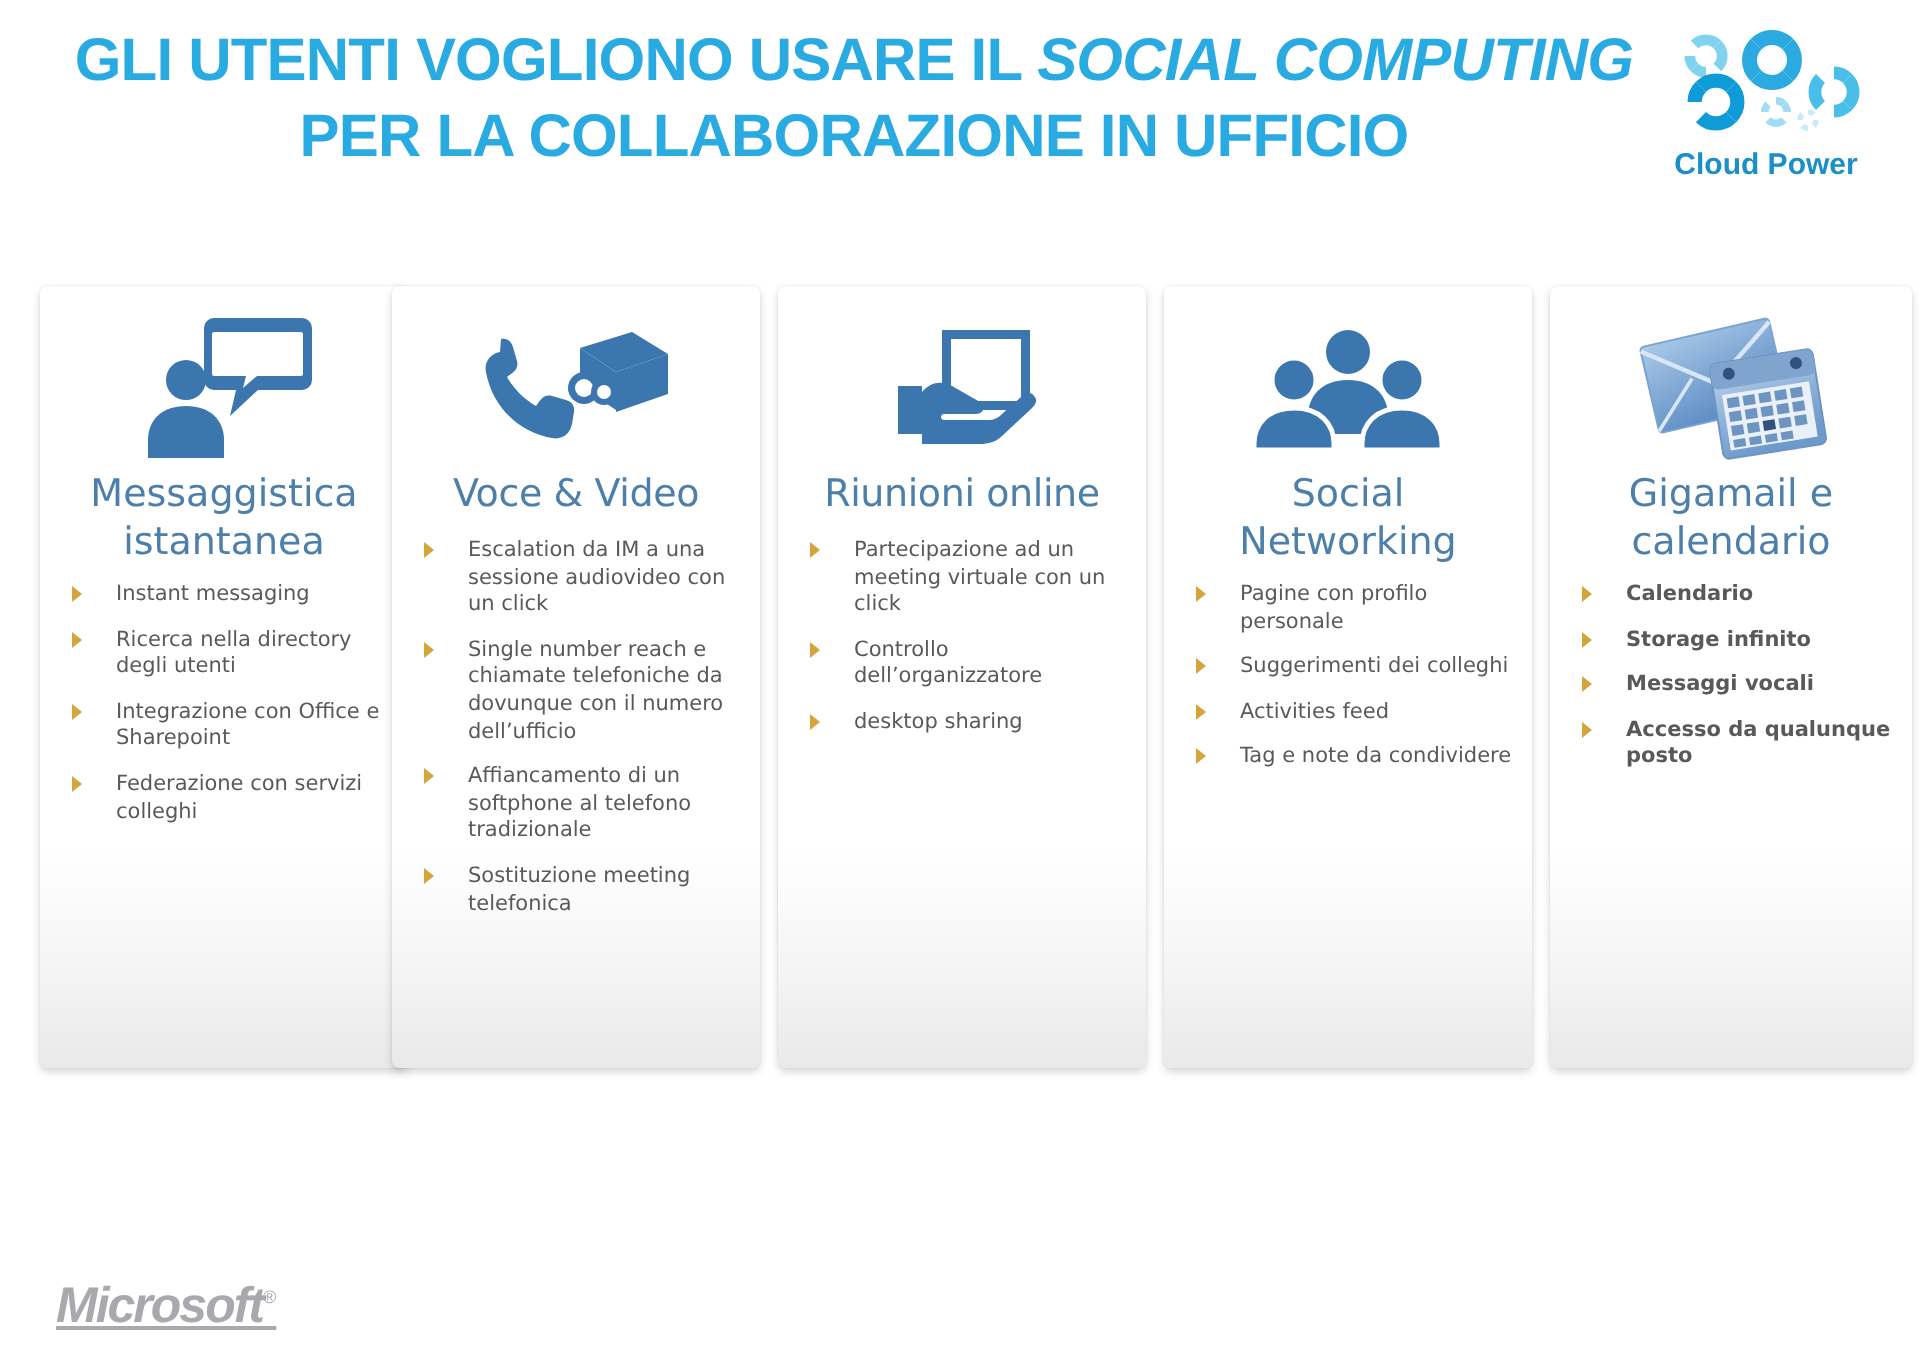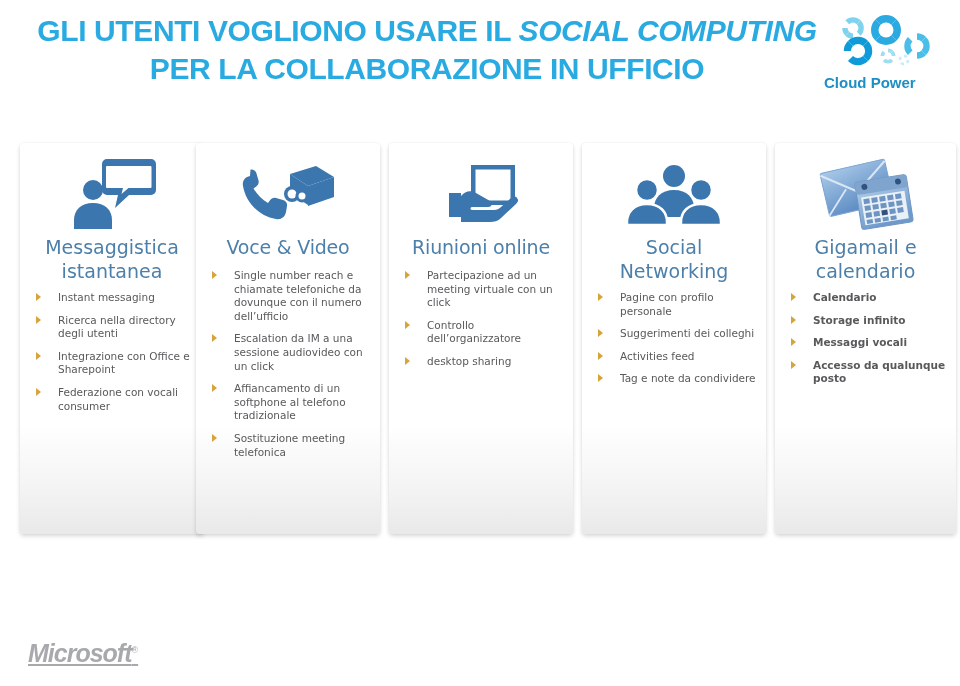--- a/index.html
+++ b/index.html
@@ -45,21 +45,21 @@
     top: 6px;
     width: 118px;
     height: 96px;
   }
   #cloudpower svg { display: block; }
   #cp-word {
     position: absolute;
     left: 0;
     top: 68px;
     width: 118px;
-    text-align: left;
+    text-align: center;
     color: #1B8FC6;
     font-family: "Liberation Sans", sans-serif;
     font-weight: bold;
     font-size: 15px;
     letter-spacing: 0px;
   }
 
   
   #cards {
     position: absolute;
@@ -339,21 +339,21 @@
       <li>
         <span class="tri"></span>
         <span class="txt">Ricerca nella directory degli utenti</span>
       </li>
       <li>
         <span class="tri"></span>
         <span class="txt">Integrazione con Office e Sharepoint</span>
       </li>
       <li>
         <span class="tri"></span>
-        <span class="txt">Federazione con vocali consumer</span>
+        <span class="txt">Federazione con servizi colleghi</span>
       </li>
     </ul>
   </div>
 
   <div class="card c1">
     <div class="icon-wrap">
       <svg width="96" height="68" viewBox="0 0 96 68" xmlns="http://www.w3.org/2000/svg">
         <g fill="#3B76AE">
 
           <path d="M10 16 c-5 1 -8 5 -7 10 c3 17 16 30 33 33 c5 1 9 -2 10 -7 l1 -6 c0.5 -3 -1 -5 -4 -6 l-7 -2
@@ -368,25 +368,25 @@
           <circle cx="52" cy="34" r="4.5" fill="#ffffff"></circle>
           <circle cx="62" cy="36" r="6.5" fill="#3B76AE"></circle>
           <circle cx="62" cy="36" r="3.5" fill="#ffffff"></circle>
         </g>
       </svg>
     </div>
     <div class="card-title">Voce &amp; Video</div>
     <ul class="bullets">
       <li>
         <span class="tri"></span>
+        <span class="txt">Escalation da IM a una sessione audiovideo con un click</span>
+      </li>
+      <li>
+        <span class="tri"></span>
         <span class="txt">Single number reach e chiamate telefoniche da dovunque con il numero dell’ufficio</span>
-      </li>
-      <li>
-        <span class="tri"></span>
-        <span class="txt">Escalation da IM a una sessione audiovideo con un click</span>
       </li>
       <li>
         <span class="tri"></span>
         <span class="txt">Affiancamento di un softphone al telefono tradizionale</span>
       </li>
       <li>
         <span class="tri"></span>
         <span class="txt">Sostituzione meeting telefonica</span>
       </li>
     </ul>

